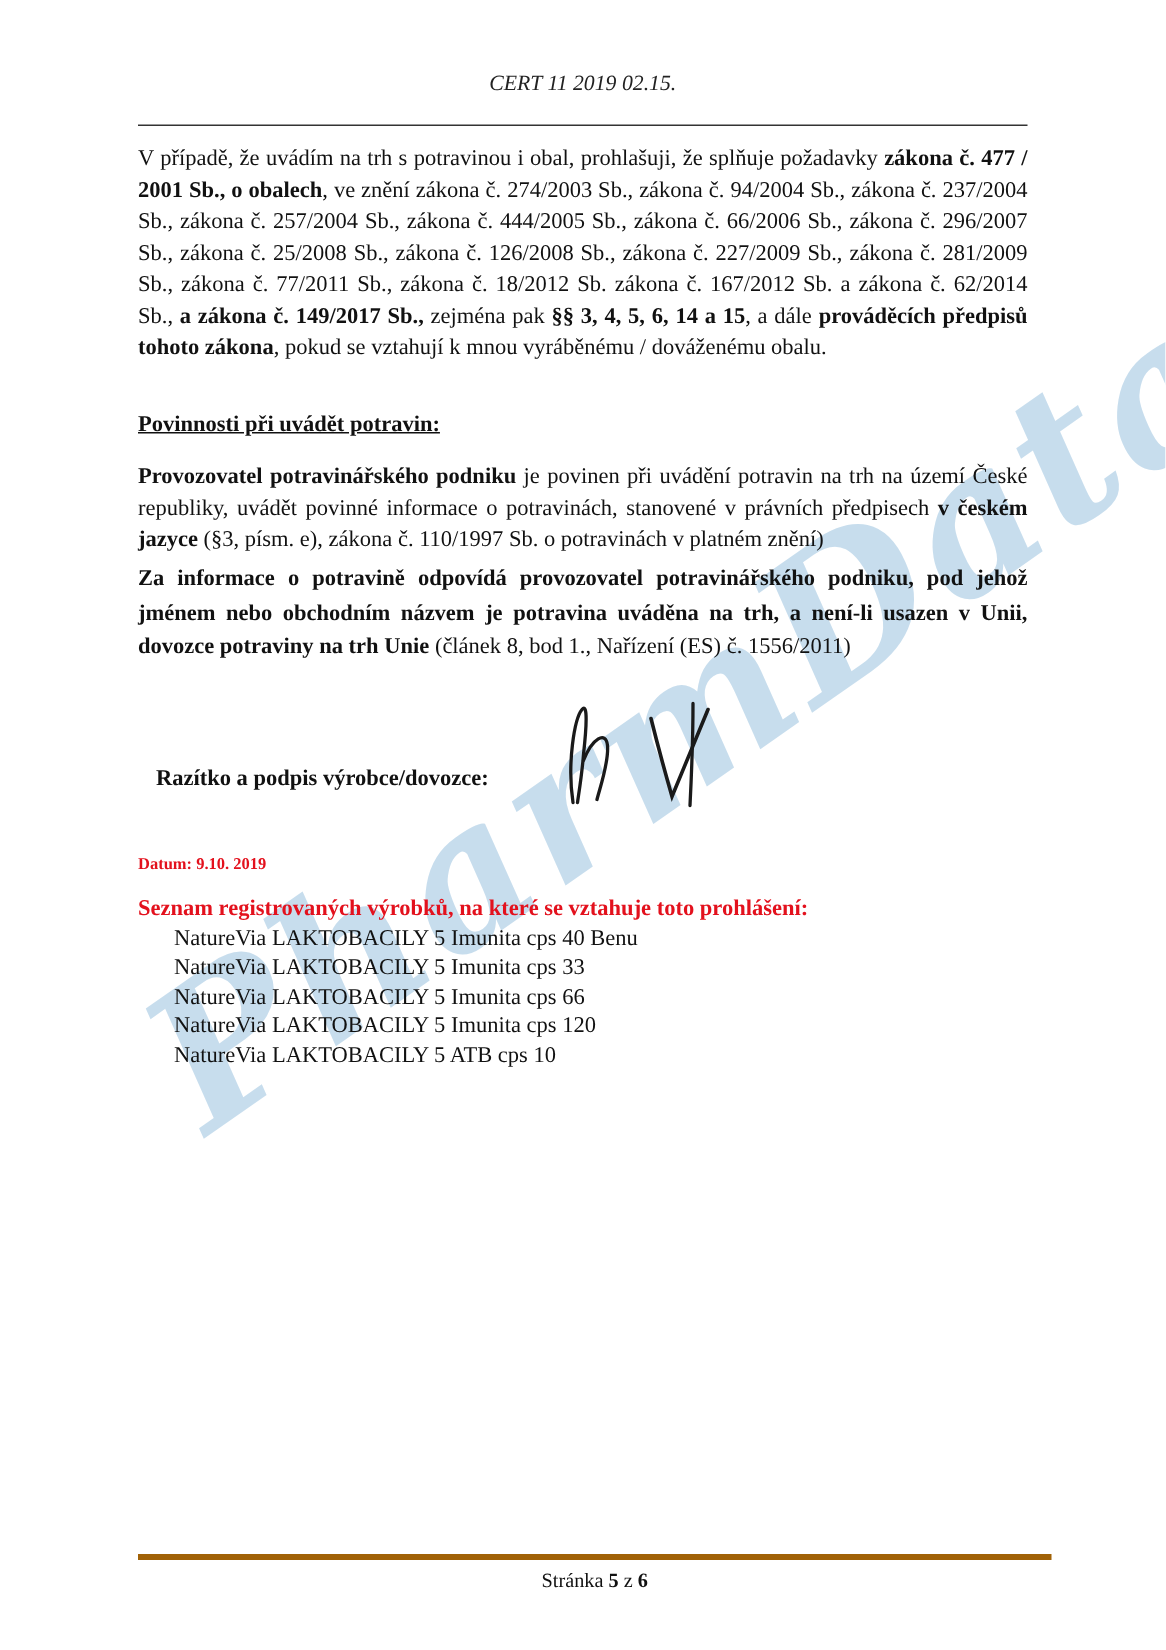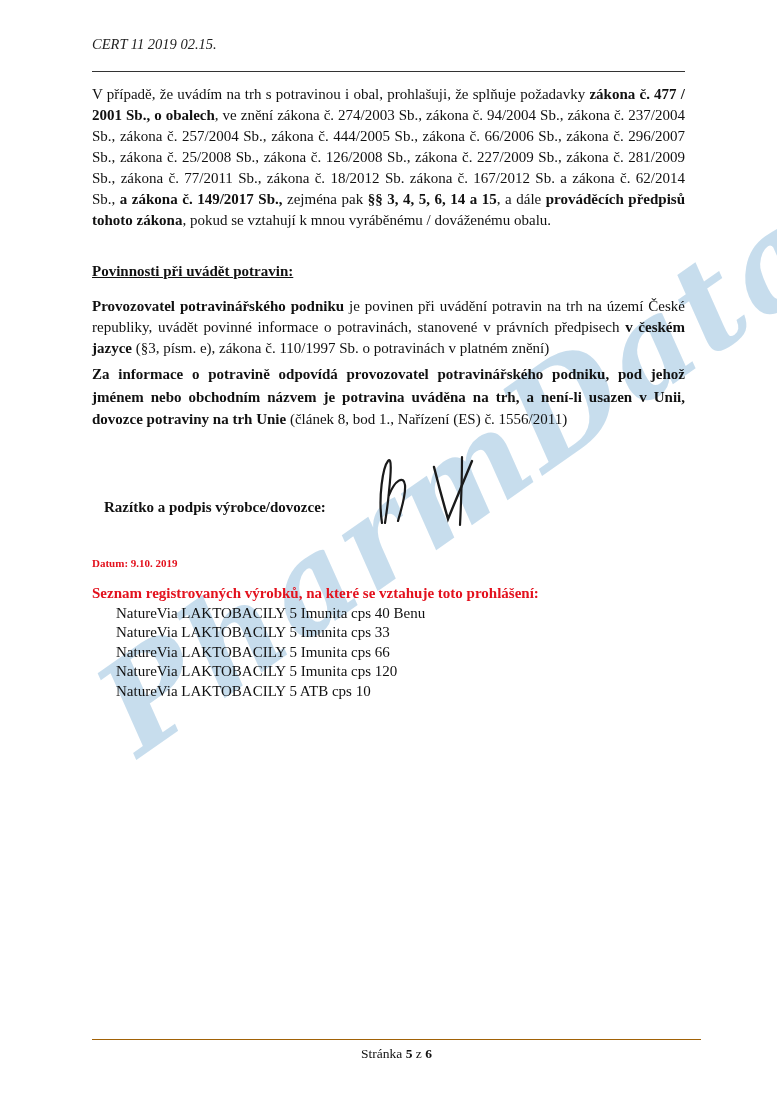--- a/index.html
+++ b/index.html
@@ -15,21 +15,21 @@
   .watermark{
     position:absolute;z-index:0;left:70px;top:660px;
     font-family:"DejaVu Serif",serif;
     font-style:italic;font-weight:bold;
     font-size:128px;letter-spacing:4px;white-space:nowrap;
     color:rgba(122,173,212,0.42);
     transform:rotate(-35deg);transform-origin:0 0;
     pointer-events:none;
   }
   .doc-header{
-    padding-top:36px;text-align:left;
+    padding-top:48px;text-align:center;
     font-style:italic;font-size:14.5px;color:#222;
   }
   .header-rule{border:none;border-top:1.6px solid #333;margin:18px 0 0 0;}
   .para{font-size:15px;line-height:1.4;text-align:justify;margin:10px 0 0 0;}
   .para.first{margin-top:12px;}
   .section-heading{
     margin-top:32px;font-size:15px;font-weight:bold;
     text-decoration:underline;
   }
   .para.marking1{margin-top:16px;}
@@ -44,21 +44,21 @@
   }
   .stamp-line1{font-weight:bold;font-size:10.5px;}
   .stamp-mark{font-size:9px;padding-left:34px;}
   .date-line{margin-top:22px;font-size:11px;font-weight:bold;}
   .red{color:#e3111d;}
   .products-heading{margin-top:16px;font-size:15px;font-weight:bold;}
   .product-item{font-size:15px;font-weight:normal;line-height:1.3;margin-left:24px;}
   .products-list{margin-top:2px;}
   .doc-footer{
     position:absolute;z-index:1;left:92px;right:76px;bottom:38px;
-    border-top:1px solid #a16207;
+    border-top:4px solid #a16207;
     text-align:center;font-size:13.5px;padding-top:6px;color:#111;
   }
 </style>
 </head>
 <body>
 
 <div class="page">
 
   <div class="watermark">PharmData s. r. o.</div>
 

